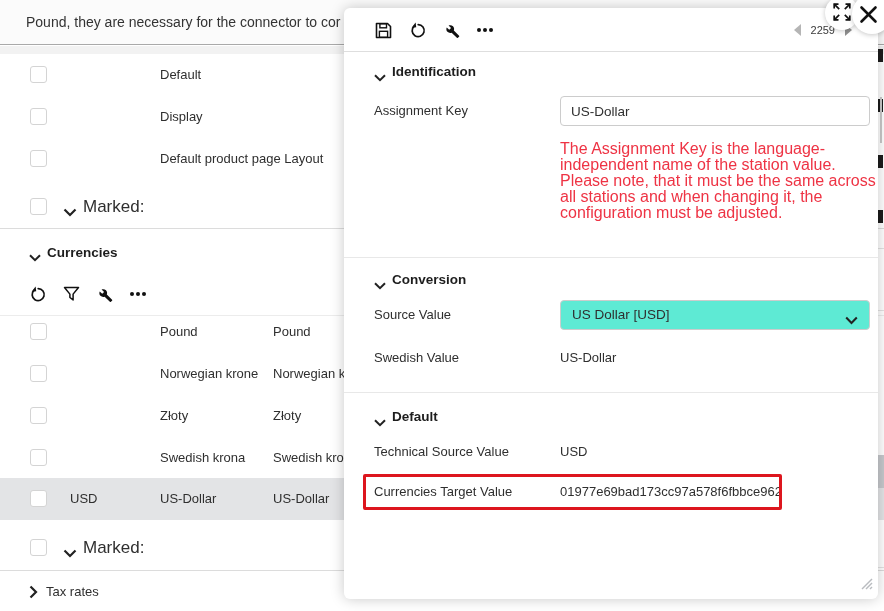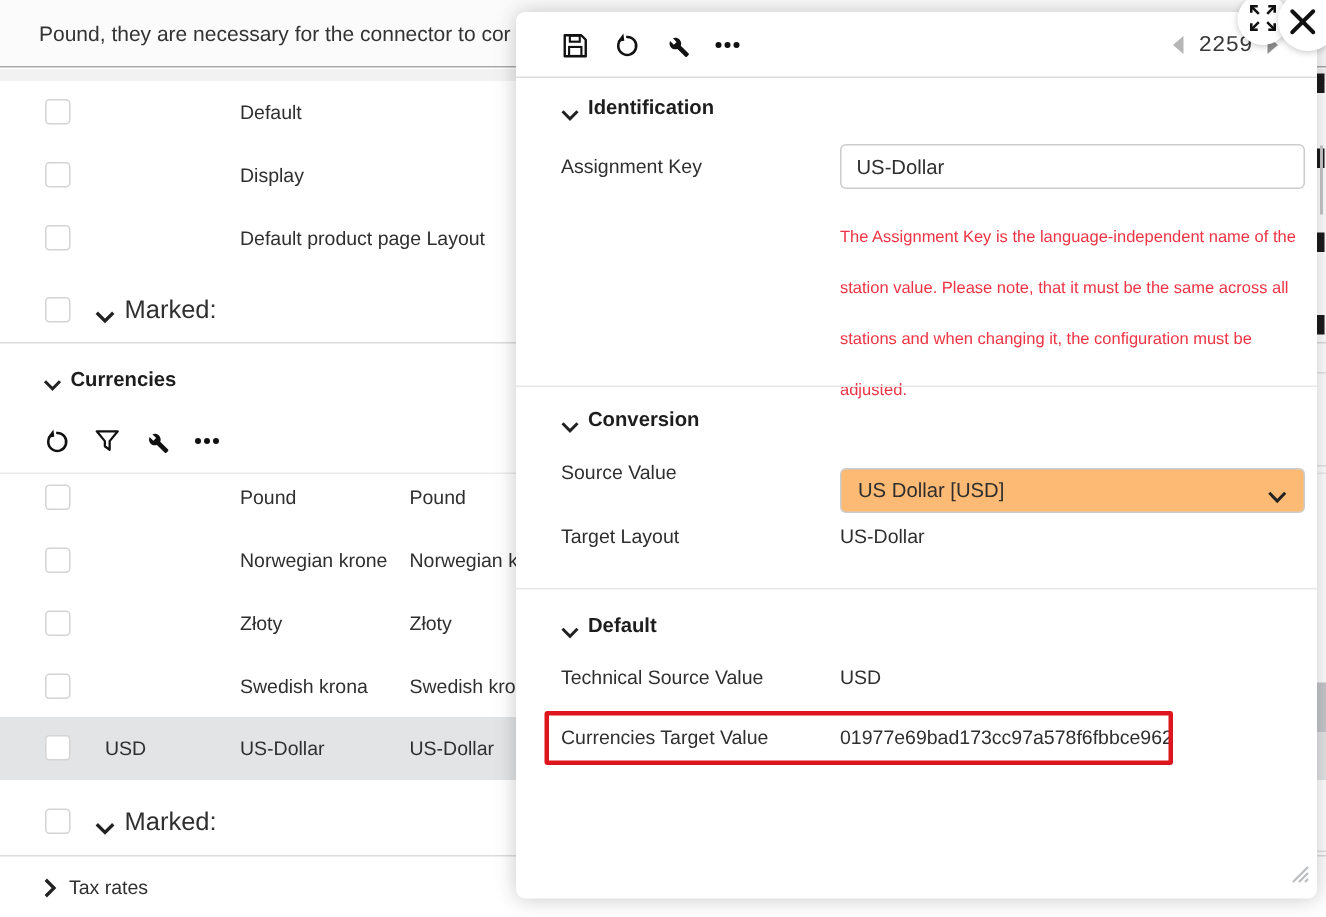--- a/index.html
+++ b/index.html
@@ -52,38 +52,38 @@
            border-radius:6px; box-shadow:0 0 14px rgba(0,0,0,.22); }
   .panel-toolbar { position:absolute; left:0; top:0; width:100%; height:44px;
                    border-bottom:1px solid #dedede; }
   .pt-icon { position:absolute; top:11px; width:22px; height:22px; display:flex;
              align-items:center; justify-content:center; cursor:pointer; }
   .pager { position:absolute; right:26px; top:0; height:44px; display:flex;
            align-items:center; gap:10px; }
   .tri { width:0; height:0; border-top:6px solid transparent; border-bottom:6px solid transparent; cursor:pointer; }
   .tri-left  { border-right:7px solid #b5b5b5; }
   .tri-right { border-left:7px solid #8f8f8f; }
-  .pager-num { font-size:15px; color:#3a3a3a;font-family:Liberation Mono, monospace; }
+  .pager-num { font-size:11px; color:#3a3a3a; }
 
   .p-section-head { position:absolute; left:30px; height:20px; }
   .p-section-head .chev { position:absolute; left:0; top:6px; }
   .p-section-head .lbl { position:absolute; left:18px; top:0; line-height:20px;
                          font-size:13.5px; font-weight:bold; color:#1d1d1d; }
   .p-label { position:absolute; left:30px; font-size:13px; color:#2f2f2f; }
   .p-value { position:absolute; left:216px; font-size:13px; color:#2f2f2f; }
   .p-input { position:absolute; left:216px; width:310px; height:30px; border:1px solid #ccc;
              border-radius:4px; font-family:inherit; font-size:13.5px; color:#2f2f2f;
              padding:0 10px; outline:none; background:#fff; }
   .p-select { position:absolute; left:216px; width:310px; height:30px; border:1px solid #ccc;
-              border-radius:4px; background:#fdba74; cursor:pointer;margin-top:12px; }
+              border-radius:4px; background:#5eead4; cursor:pointer; }
   .p-select .sel-text { position:absolute; left:11px; top:0; line-height:28px; font-size:13.5px; }
   .p-select .sel-chev { position:absolute; right:11px; top:10px; }
   .p-divider { position:absolute; left:0; width:100%; height:1px; background:#e8e8e8; }
-  .warning { position:absolute; left:216px; top:133px; width:320px; font-size:11px;
-             line-height:34px; color:#ee3344; }
+  .warning { position:absolute; left:216px; top:133px; width:320px; font-size:16px;
+             line-height:16px; color:#ee3344; }
   .annotation { position:absolute; left:19px; top:466px; width:419px; height:36px;
                 border:3px solid #dd161e; border-radius:2px; pointer-events:none; }
 
   .float-circle { position:absolute; background:#fff; border-radius:50%;
                   box-shadow:0 1px 5px rgba(0,0,0,.22); }
   .resize-handle { position:absolute; right:5px; bottom:5px; cursor:nwse-resize; }
 </style>
 </head>
 <body>
 
@@ -271,21 +271,21 @@
   </div>
   <div class="p-label" style="top:292px;line-height:30px">Source Value</div>
   <div class="p-select" style="top:292px">
     <span class="sel-text">US Dollar [USD]</span>
     <span class="sel-chev">
       <svg width="13" height="9" viewBox="0 0 13 9">
           <polyline points="1.2,1.5 6.5,7 11.8,1.5" fill="none" stroke="#222" stroke-width="2"></polyline>
         </svg>
     </span>
   </div>
-  <div class="p-label" style="top:342px;line-height:16px">Target Layout</div>
+  <div class="p-label" style="top:342px;line-height:16px">Swedish Value</div>
   <div class="p-value" style="top:342px;line-height:16px">US-Dollar</div>
 
   <div class="p-divider" style="top:384px"></div>
 
   <div class="p-section-head" style="top:399px">
     <span class="chev">
       <svg width="12" height="8" viewBox="0 0 12 8">
           <polyline points="1,1.2 6,6.2 11,1.2" fill="none" stroke="#222" stroke-width="2"></polyline>
         </svg>
     </span>

